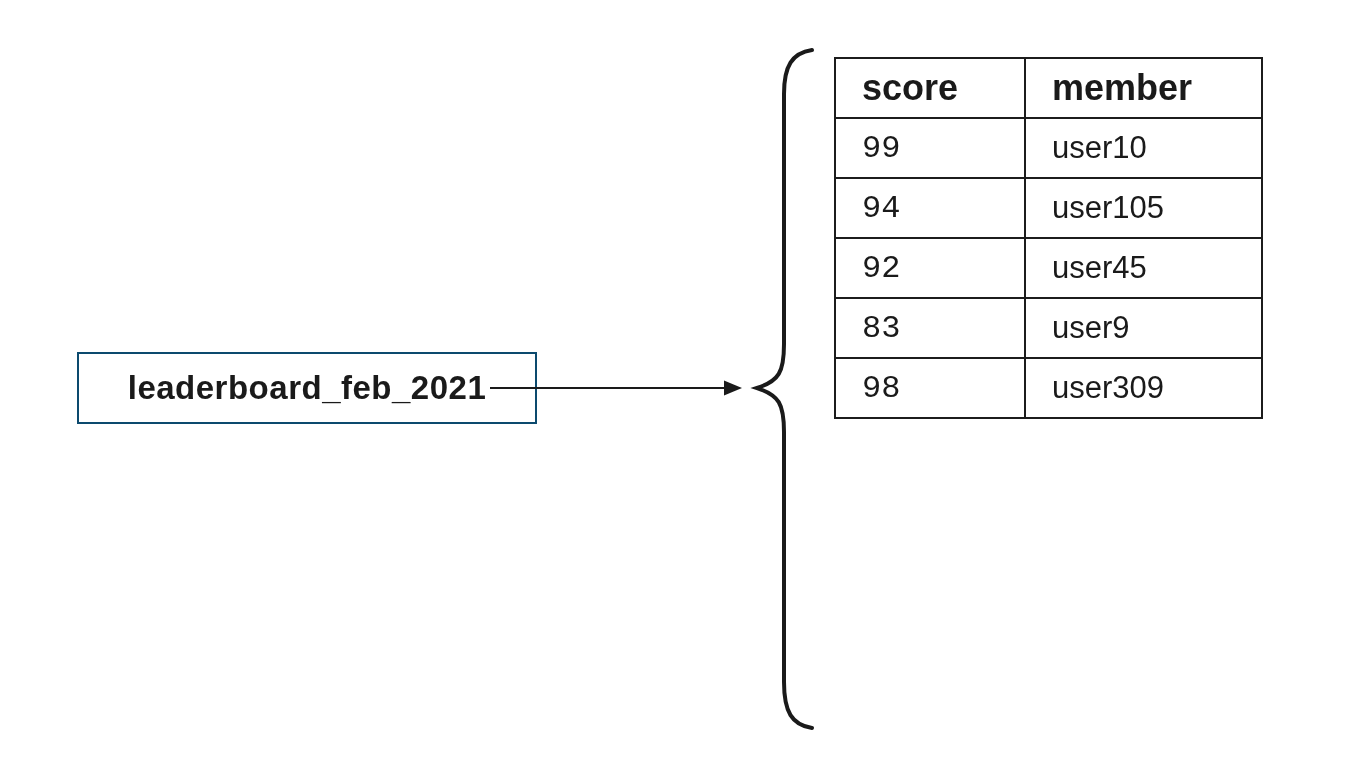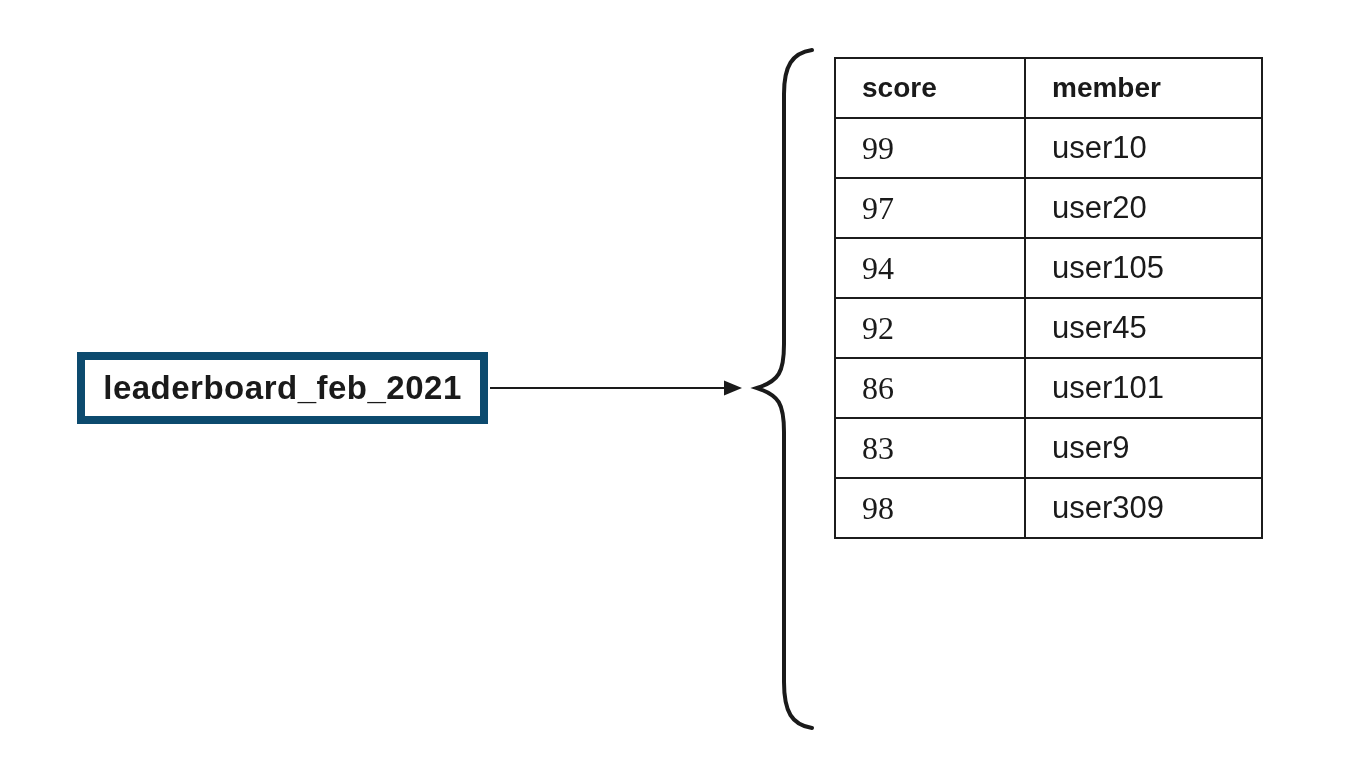--- a/index.html
+++ b/index.html
@@ -13,23 +13,23 @@
     height: 760px;
     background: #ffffff;
     overflow: hidden;
     font-family: "Liberation Sans", sans-serif;
     color: #1a1a1a;
   }
   .key-box {
     position: absolute;
     left: 77px;
     top: 352px;
-    width: 411px;
+    width: 460px;
     height: 72px;
-    border: 8px solid #0c4a6e;
+    border: 2px solid #0c4a6e;
     background: #ffffff;
     display: flex;
     align-items: center;
     justify-content: center;
     box-sizing: border-box;
   }
   .key-box span {
     font-weight: bold;
     font-size: 33px;
     letter-spacing: 0.5px;
@@ -61,24 +61,24 @@
     padding: 0 0 0 26px;
     text-align: left;
     vertical-align: middle;
     box-sizing: border-box;
     overflow: hidden;
     white-space: nowrap;
   }
   table.leaderboard th {
     font-family: "Liberation Sans", sans-serif;
     font-weight: bold;
-    font-size: 28px;
+    font-size: 36px;
   }
   td.score-cell {
-    font-family: Liberation Serif, serif;
+    font-family: Liberation Mono, monospace;
     font-size: 32px;
     border-radius: 30px;
   }
   td.member-cell {
     font-family: Liberation Sans, sans-serif;
     font-size: 31px;
   }
 </style>
 </head>
 <body>
@@ -111,34 +111,26 @@
         <th>score</th>
         <th>member</th>
       </tr>
     </thead>
     <tbody>
         <tr>
           <td class="score-cell">99</td>
           <td class="member-cell">user10</td>
         </tr>
         <tr>
-          <td class="score-cell">97</td>
-          <td class="member-cell">user20</td>
-        </tr>
-        <tr>
           <td class="score-cell">94</td>
           <td class="member-cell">user105</td>
         </tr>
         <tr>
           <td class="score-cell">92</td>
           <td class="member-cell">user45</td>
-        </tr>
-        <tr>
-          <td class="score-cell">86</td>
-          <td class="member-cell">user101</td>
         </tr>
         <tr>
           <td class="score-cell">83</td>
           <td class="member-cell">user9</td>
         </tr>
         <tr>
           <td class="score-cell">98</td>
           <td class="member-cell">user309</td>
         </tr>
       </tbody>

